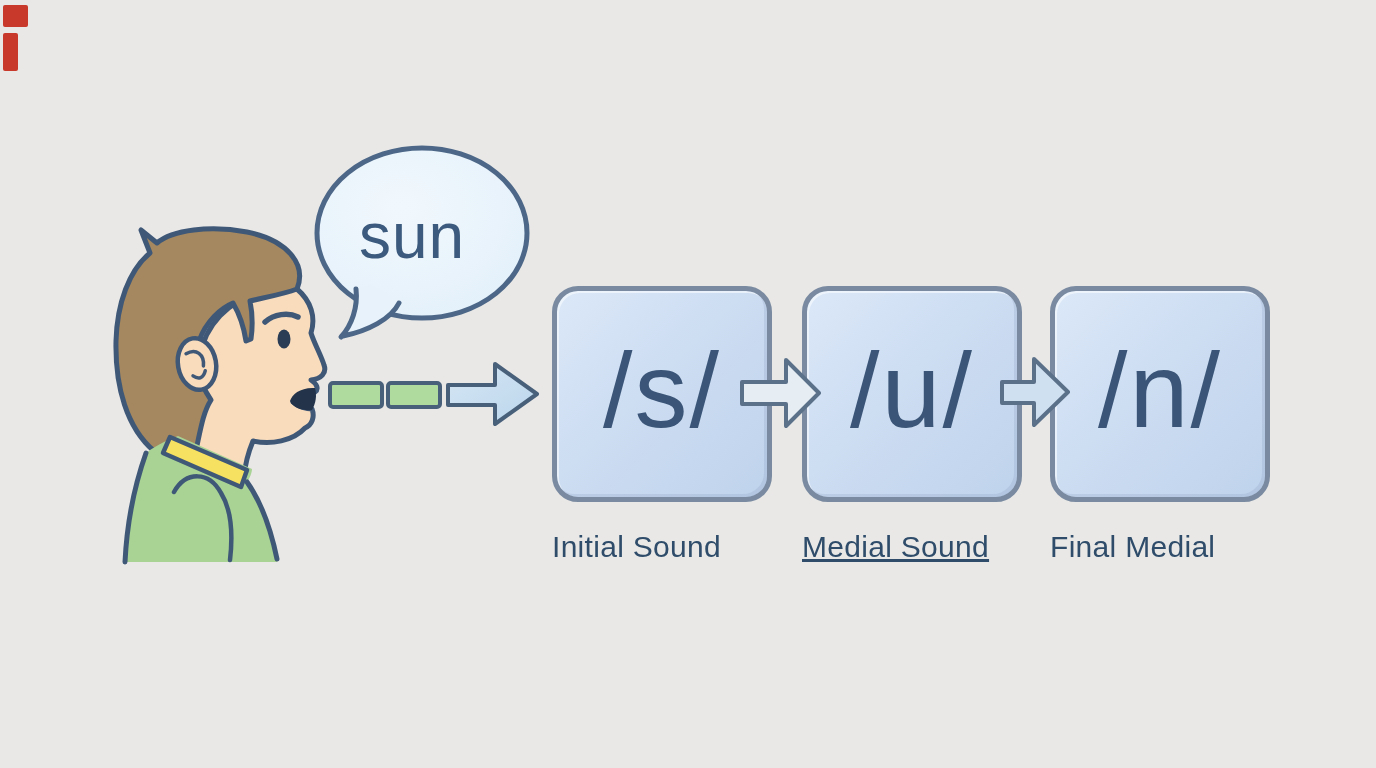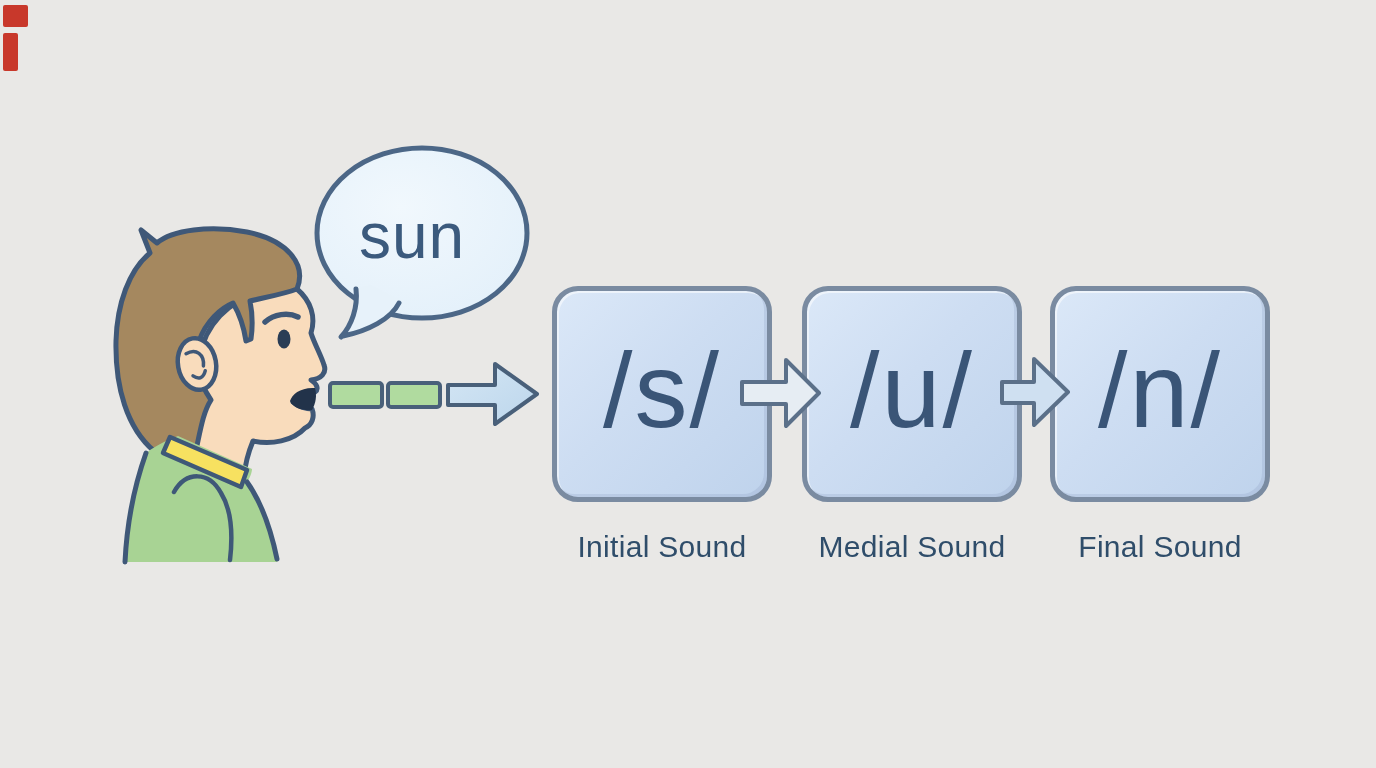--- a/index.html
+++ b/index.html
@@ -25,25 +25,25 @@
     display:flex;align-items:center;justify-content:center;
   }
   .phoneme-box.b1{left:552px;}
   .phoneme-box.b2{left:802px;}
   .phoneme-box.b3{left:1050px;}
   .phoneme{
     font-size:106px;letter-spacing:2px;color:#3a5577;line-height:1;
     transform:translateY(-4px);
   }
   .sound-label{
-    position:absolute;top:530px;width:220px;text-align:center;
+    position:absolute;top:530px;width:220px;
     font-size:30px;letter-spacing:.3px;color:#2f4d6a;
   }
   .sound-label.l1{left:552px;}
-  .sound-label.l2{left:802px;}
+  .sound-label.l2{left:802px;text-decoration:underline;}
   .sound-label.l3{left:1050px;}
 </style>
 </head>
 <body>
 
 <div class="canvas">
 
   <div class="mark m1"></div>
   <div class="mark m2"></div>
 
@@ -139,15 +139,15 @@
 
   <svg class="layer" width="1376" height="768" viewBox="0 0 1376 768" style="pointer-events:none;">
     <path d="M 742,382 L 786,382 L 786,360 L 819,393 L 786,426 L 786,404 L 742,404 Z" fill="#e6edf3" stroke="#5b7089" stroke-width="4" stroke-linejoin="round"></path>
     <path d="M 1002,382 L 1034,382 L 1034,359 L 1068,392 L 1034,425 L 1034,403 L 1002,403 Z" fill="#cfe0f1" stroke="#5b7089" stroke-width="4" stroke-linejoin="round"></path>
   </svg>
 
   <div class="bubble-word">sun</div>
 
   <div class="sound-label l1">Initial Sound</div>
   <div class="sound-label l2">Medial Sound</div>
-  <div class="sound-label l3">Final Sound</div>
+  <div class="sound-label l3">Final Medial</div>
 
 </div>
 
 </body></html>

